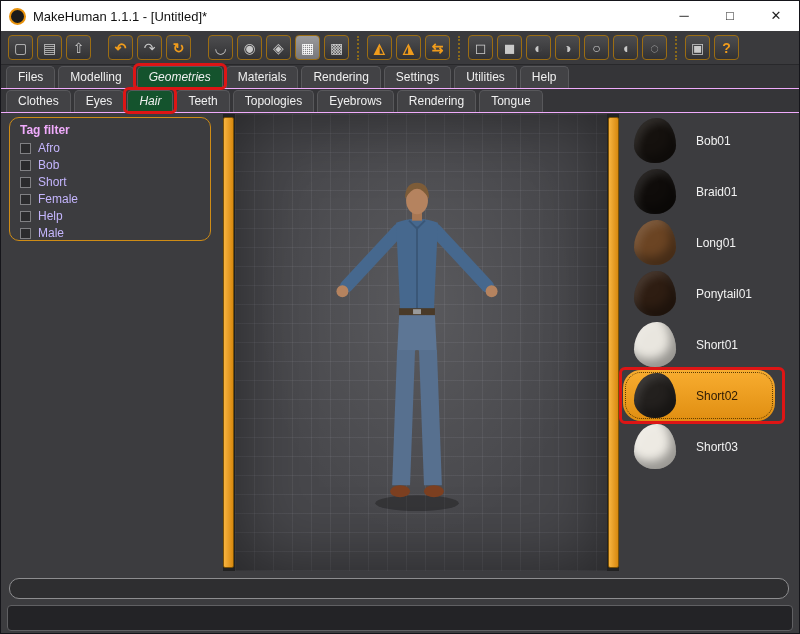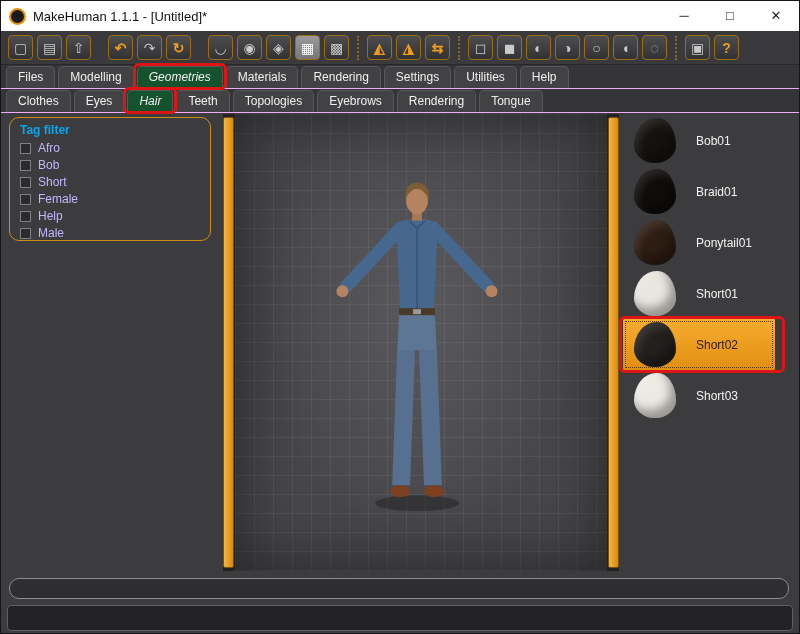--- a/index.html
+++ b/index.html
@@ -28,21 +28,21 @@
   .tab { position:relative; padding:3px 11px 4px; margin-right:3px; font-size:12px; color:#f0f0f0;
          background:#424245; border:1px solid #58585b; border-bottom:none; border-radius:5px 5px 0 0; white-space:nowrap; }
   .tab.selected { background:#14532d;font-style:italic; }
 
   
   .content { position:relative; height:522px; background:#3c3c3f; }
 
   
   .tagfilter { position:absolute; left:8px; top:4px; width:202px; height:124px;
                border:1px solid #cf8c15; border-radius:10px; padding:5px 10px; }
-  .tagfilter-title { color:#0ea5e9; font-weight:bold; font-size:12px; margin-bottom:3px; }
+  .tagfilter-title { color:#f0abfc; font-weight:bold; font-size:12px; margin-bottom:3px; }
   .cbrow { display:flex; align-items:center; height:16px; margin-bottom:1px; cursor:default; }
   .cbbox { width:11px; height:11px; background:#2b2b2d; border:1px solid #808083; margin-right:7px; flex:0 0 auto; }
   .cblabel { color:#c4b5fd; font-size:12px; }
 
   
   .viewport { position:absolute; left:222px; top:1px; width:396px; height:457px; background:#222; }
   .vslider { position:absolute; top:3px; bottom:3px; width:11px; border-radius:2px;
              background:linear-gradient(90deg,#f8b440,#d8890f); border:1px solid #7a5106; }
   .vslider.left { left:0; } .vslider.right { right:0; }
   .grid-area { position:absolute; left:12px; right:12px; top:0; bottom:0; background-color:#47474b;
@@ -54,21 +54,21 @@
     box-shadow: inset 0 0 70px rgba(0,0,0,0.5); }
   .grid-area svg { position:absolute; inset:0; width:100%; height:100%; }
 
   
   .hairlist { position:absolute; left:622px; top:2px; width:174px; }
   .hair-item { position:relative; width:152px; height:51px; display:flex; align-items:center; padding-left:11px; }
   .hair-thumb { width:42px; height:45px; flex:0 0 auto;
                 border-radius:55% 45% 50% 50% / 62% 62% 40% 40%;
                 box-shadow: inset -6px -8px 10px rgba(0,0,0,0.35), inset 4px 5px 8px rgba(255,255,255,0.12); }
   .hair-label { margin-left:20px; color:#f2f2f2; font-size:12px; }
-  .hair-item.selected { background:linear-gradient(#f8ad30,#e08e11); border-radius:1px;
+  .hair-item.selected { background:linear-gradient(#f8ad30,#e08e11); border-radius:18px;
                         outline:1px dotted #5c3c04; outline-offset:-3px; }
   .hair-item.selected .hair-label { color:#2b1a05; }
 
   
   .progress-bar { position:absolute; left:8px; right:10px; top:465px; height:21px;
                   border:1px solid #8d8d8f; border-radius:10px; background:#2e2e30; }
   .message-bar { position:absolute; left:6px; right:6px; top:492px; height:26px;
                  border:1px solid #606063; border-radius:4px; background:#232326; }
 
   
@@ -210,20 +210,24 @@
     <div class="hairlist">
       <div class="hair-item">
         <span class="hair-thumb" style="background-color: rgb(21, 17, 14);"></span>
         <span class="hair-label">Bob01</span>
       </div>
       <div class="hair-item">
         <span class="hair-thumb" style="background-color: rgb(15, 12, 10);"></span>
         <span class="hair-label">Braid01</span>
       </div>
       <div class="hair-item">
+        <span class="hair-thumb" style="background-color: rgb(107, 68, 35);"></span>
+        <span class="hair-label">Long01</span>
+      </div>
+      <div class="hair-item">
         <span class="hair-thumb" style="background-color: rgb(46, 29, 18);"></span>
         <span class="hair-label">Ponytail01</span>
       </div>
       <div class="hair-item">
         <span class="hair-thumb" style="background-color: rgb(233, 230, 223);"></span>
         <span class="hair-label">Short01</span>
       </div>
       <div class="hair-item selected">
         <span class="hair-thumb" style="background-color: rgb(35, 32, 30);"></span>
         <span class="hair-label">Short02</span>

